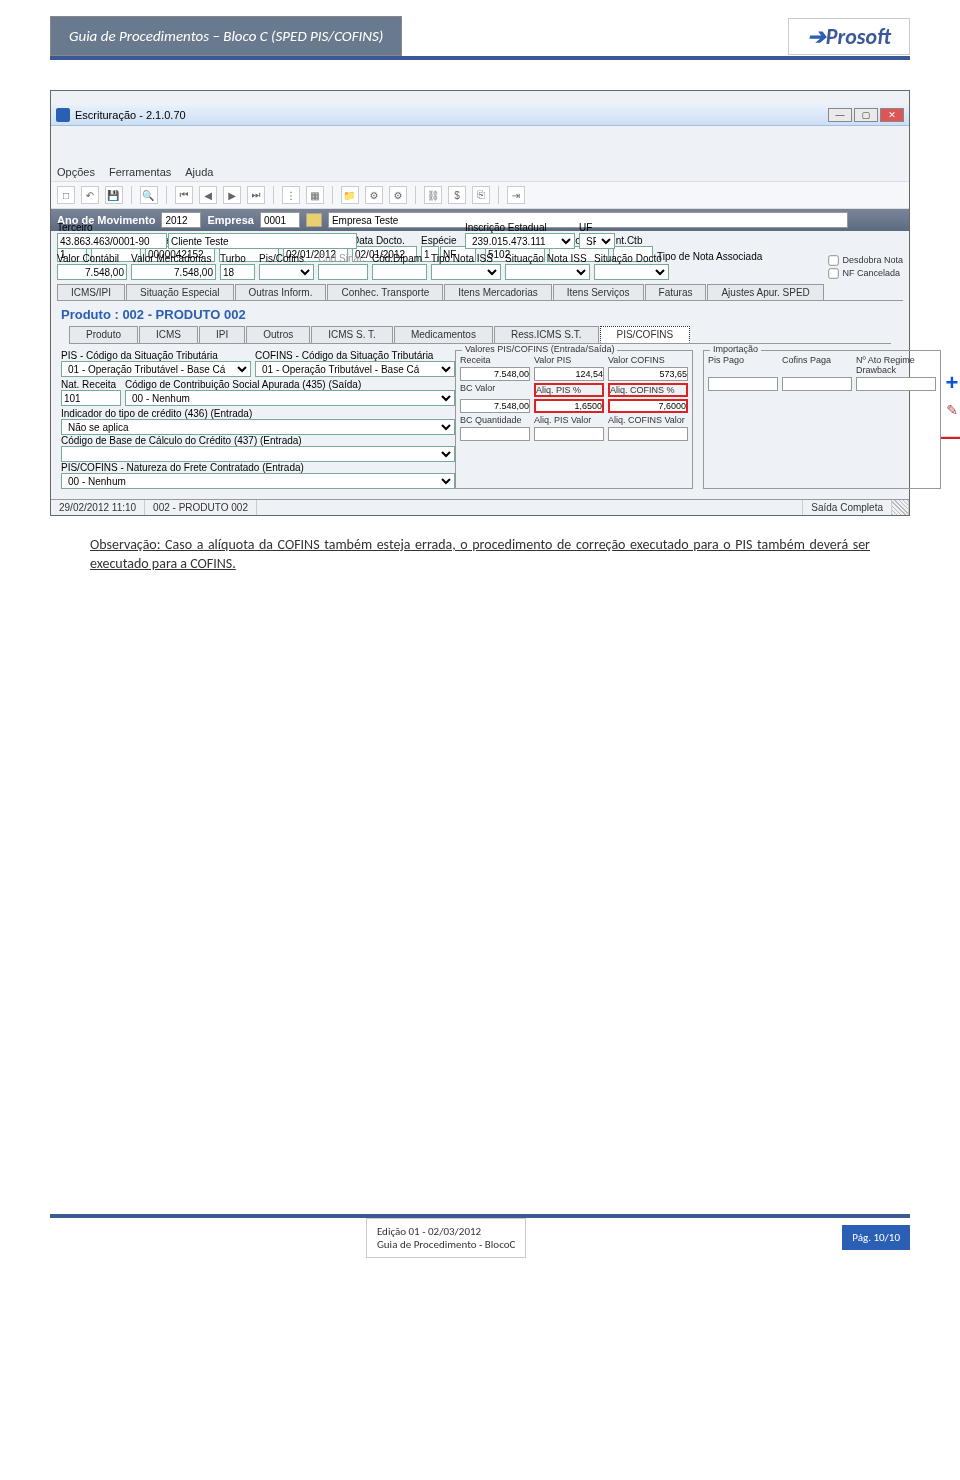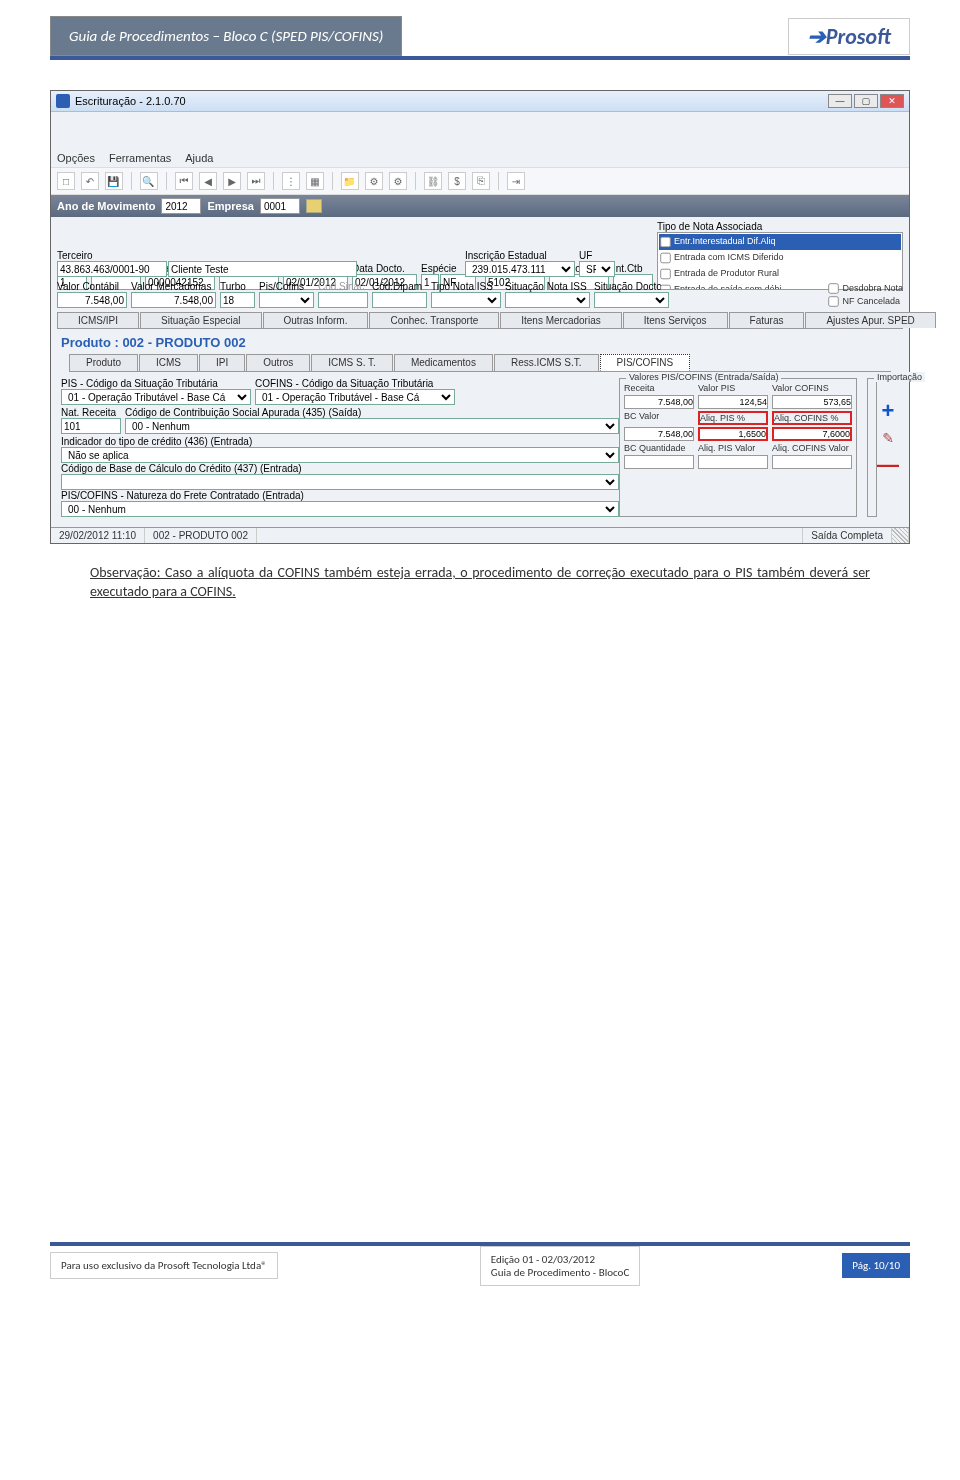--- a/index.html
+++ b/index.html
@@ -6,21 +6,21 @@
   body { font-family: Calibri, Arial, sans-serif; font-size: 11px; background: #fff; width: 960px; color: #333; }
   
   
   .doc-header { display: flex; align-items: center; border-bottom: 4px solid #3b5998; padding: 6px 0 0 0; margin: 10px 50px 0 50px; }
   .doc-header-title { background: #6a7a8e; color: #fff; padding: 10px 18px; font-size: 15px; font-style: italic; border: 1px solid #888; }
   .doc-header-logo { margin-left: auto; border: 1px solid #ccc; padding: 4px 18px; font-weight: bold; font-style: italic; font-size: 22px; color: #3b5998; }
   .doc-header-logo .swirl { color: #2a5fb4; }
   
   
   .win-wrap { margin: 30px 50px 20px 50px; border: 1px solid #666; background: #eef2f6; font-family: Tahoma, Arial, sans-serif; font-size: 10px; }
-  .win-title { background: linear-gradient(#e8f0fb, #cddff4); padding: 3px 5px; display: flex; align-items: center; border-bottom: 1px solid #a5bde0; }
+  .win-title { background: linear-gradient(#e8f0fb, #cddff4); padding: 3px 5px; display: flex; align-items: center; border-bottom: 1px solid #a5bde0; margin-top: 14px; }
   .win-title .ico { width: 14px; height: 14px; background: #2a5fb4; margin-right: 5px; border-radius: 2px; }
   .win-title .ttxt { color: #000; font-size: 11px; }
   .win-btns { margin-left: auto; display: flex; gap: 2px; }
   .win-btns span { width: 24px; height: 14px; border: 1px solid #888; background: #eaeaea; display: inline-flex; align-items: center; justify-content: center; font-size: 9px; }
   .win-btns .close { background: #d55; color: #fff; }
   
   .menubar { background: #eef2f6; padding: 3px 6px; display: flex; gap: 14px; font-size: 11px; margin-top: 37px; }
   .menubar span { cursor: default; }
   
   .toolbar { background: #f5f7fa; padding: 4px 6px; display: flex; gap: 6px; border-top: 1px solid #ddd; border-bottom: 1px solid #ddd; align-items: center; }
@@ -34,21 +34,21 @@
   .form-area { padding: 4px 6px; background: #eef2f6; font-size: 10px; }
   .row { display: flex; gap: 4px; margin-bottom: 2px; align-items: flex-end; flex-wrap: nowrap; }
   .fld { display: flex; flex-direction: column; }
   .fld label { font-size: 10px; color: #000; white-space: nowrap; }
   .fld input, .fld select { height: 16px; font-size: 10px; border: 1px solid #7a9; padding: 0 2px; background: #fff; }
   .chklist { font-size: 9px; }
   .chklist div { white-space: nowrap; }
   .chklist input { vertical-align: middle; margin-right: 2px; transform: scale(0.8); }
   
   .tabs { display: flex; gap: 0; margin-top: 4px; border-bottom: 1px solid #999; font-size: 10px; }
-  .tabs span { padding: 2px 20px; border: 1px solid #999; border-bottom: none; background: #e6e9ee; margin-right: 1px; white-space: nowrap; cursor: default; text-align: center; }
+  .tabs span { padding: 2px 13px; border: 1px solid #999; border-bottom: none; background: #e6e9ee; margin-right: 1px; white-space: nowrap; cursor: default; text-align: center; }
   
   .prod-hdr { color: #2a5fb4; font-weight: bold; font-size: 13px; padding: 6px 4px 4px 4px; }
   
   .subtabs { display: flex; gap: 0; border-bottom: 1px solid #999; font-size: 10px; margin: 0 12px; }
   .subtabs span { padding: 2px 16px; border: 1px solid #999; border-bottom: none; background: #e6e9ee; margin-right: 1px; white-space: nowrap; cursor: default; }
   .subtabs span.active { background: #fff; border: 1px dotted #333; border-bottom: 1px solid #fff; }
   
   .subform { display: flex; padding: 6px 4px; }
   .leftcol { flex: 1; }
   .rightbox { border: 1px solid #999; padding: 4px; position: relative; }
@@ -128,20 +128,21 @@
     <span class="tsep"></span>
     <span class="tbtn">⇥</span>
   </div>
 
   <div class="anobar">
     <span>Ano de Movimento</span>
     <input style="width: 40px;" value="2012">
     <span>Empresa</span>
     <input style="width: 40px;" value="0001">
     <span class="fldr"></span>
+    <input style="width: 520px;" value="Empresa Teste">
   </div>
 
   <div class="form-area">
 
     <div class="row">
       <div class="fld" style="width:30px">
           <label>Série</label>
           <input value="1" style="">
         </div>
       <div class="fld" style="width:50px">
@@ -178,26 +179,20 @@
       <div class="fld" style="width:60px">
           <label>Código CTB</label>
           <input style="">
         </div>
       <div class="fld" style="width:40px">
           <label>Int.Ctb</label>
           <input style="">
         </div>
       <div class="fld" style="flex:1">
           <label>Tipo de Nota Associada</label>
-        <div class="chklist" style="border:1px solid #999;background:#fff;height:58px;overflow:hidden;padding:1px">
-          <div style="background:#2a5fb4;color:#fff"><input type="checkbox" style=""><span>Entr.Interestadual Dif.Aliq</span></div>
-          <div><input type="checkbox" style=""><span>Entrada com ICMS Diferido</span></div>
-          <div><input type="checkbox" style=""><span>Entrada de Produtor Rural</span></div>
-          <div><input type="checkbox" style=""><span>Entrada de saída sem débi</span></div>
-        </div>
       </div>
     </div>
 
     <div class="row" style="margin-top:-42px;width:560px">
       <div class="fld" style="width:300px">
           <label>Terceiro</label>
         <div style="display:flex;gap:1px">
             <input style="width: 110px;" value="43.863.463/0001-90">
             <input style="flex: 1 1 0%;" value="Cliente Teste">
           </div>
@@ -335,20 +330,28 @@
             <span>BC Quantidade</span>
             <span>Aliq. PIS Valor</span>
             <span>Aliq. COFINS Valor</span>
             <input style="">
             <input style="">
             <input style="">
           </div>
         </div>
         <div class="rightbox">
           <span class="legend">Importação</span>
+          <div class="grid3">
+            <span>Pis Pago</span>
+            <span>Cofins Paga</span>
+            <span>Nº Ato Regime Drawback</span>
+            <input style="">
+            <input style="">
+            <input style="">
+          </div>
         </div>
       </div>
 
       <div class="sidebtns">
         <span class="plus">+</span>
         <span class="edit">✎</span>
         <span class="minus">—</span>
       </div>
     </div>
   </div>
@@ -358,19 +361,18 @@
     <span>002 - PRODUTO 002</span>
     <span class="spacer"></span>
     <span>Saída Completa</span>
     <span class="grip"></span>
   </div>
 </div>
 
 <p class="obs">Observação: Caso a alíquota da COFINS também esteja errada, o procedimento de correção executado para o PIS também deverá ser executado para a COFINS.</p>
 
 <div class="doc-footer">
-  <div class="fbox">Para uso exclusivo da Prosoft Tecnologia Ltda®</div>
   <div class="fbox mid">
     <div>Edição 01 - 02/03/2012</div>
     <div>Guia de Procedimento - BlocoC</div>
   </div>
   <div class="fpage">Pág. 10/10</div>
 </div>
 
 </body></html>

